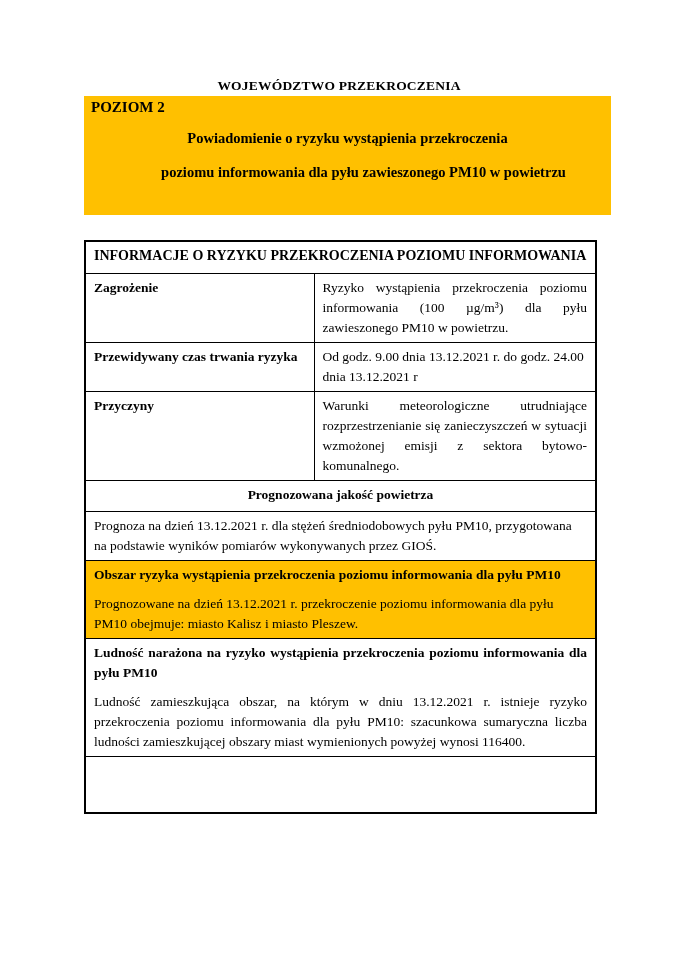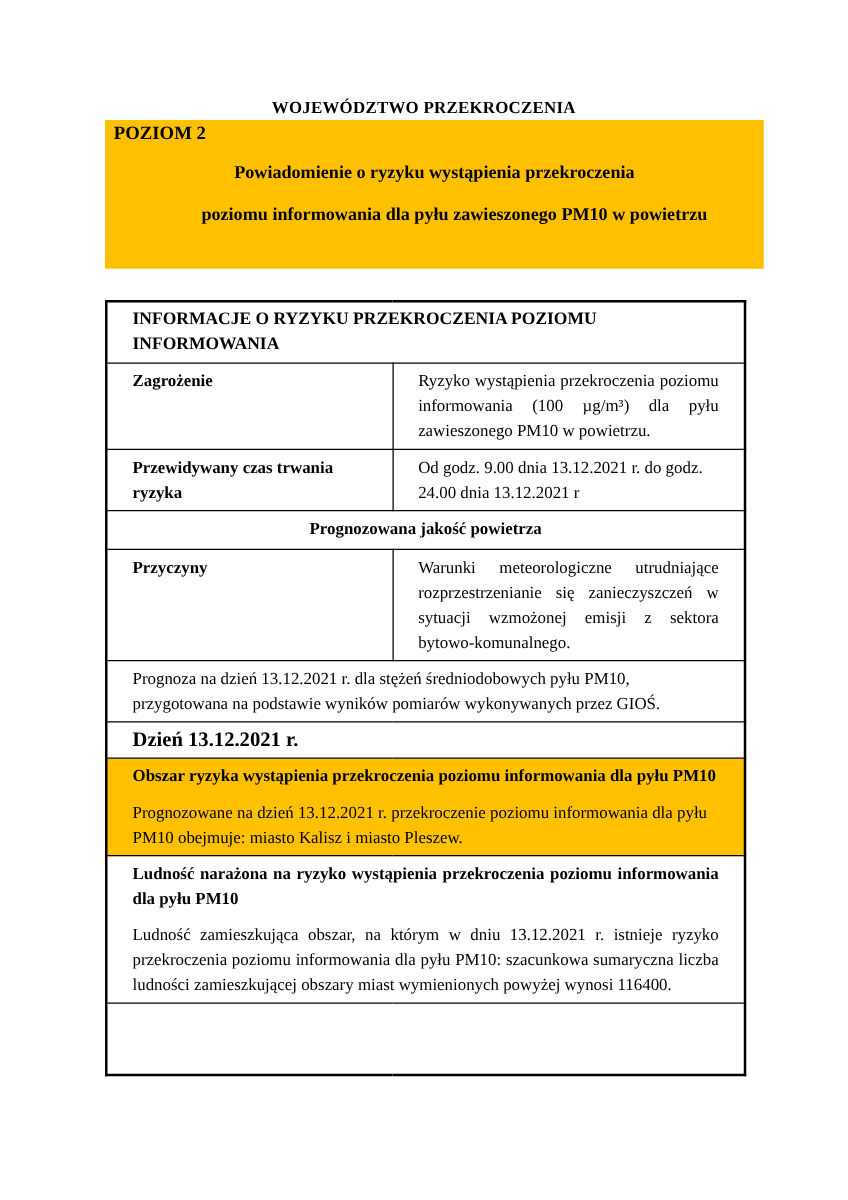--- a/index.html
+++ b/index.html
@@ -52,21 +52,21 @@
     top: 240px;
     width: 513px;
     border-collapse: collapse;
     table-layout: fixed;
     border: 2px solid #000000;
     font-size: 13.5px;
   }
   table.info-table td {
     border: 1px solid #000000;
     vertical-align: top;
-    padding: 4px 20px;
+    padding: 4px 8px;
     line-height: 20px;
   }
   td.thead {
     font-weight: 700;
     font-size: 14px;
     padding: 6px 10px 12px;
   }
   td.lbl {
     font-weight: 700;
     vertical-align: middle;
@@ -128,35 +128,32 @@
         <td class="val just h68">Ryzyko wystąpienia przekroczenia poziomu informowania (100 µg/m³) dla pyłu zawieszonego PM10 w powietrzu.</td>
       </tr>
 
 
       <tr>
         <td class="lbl h49">Przewidywany czas trwania ryzyka</td>
         <td class="val h49">Od godz. 9.00 dnia 13.12.2021 r. do godz. 24.00 dnia 13.12.2021 r</td>
       </tr>
 
       <tr>
-        <td colspan="2" class="center-b h31">Prognozowana jakość powietrza</td>
+        <td class="lbl h85">Przyczyny</td>
+        <td class="val just h85">Warunki meteorologiczne utrudniające rozprzestrzenianie się zanieczyszczeń w sytuacji wzmożonej emisji z sektora bytowo-komunalnego.</td>
       </tr>
 
       <tr>
-        <td class="lbl h85">Przyczyny</td>
-        <td class="val just h85">Warunki meteorologiczne utrudniające rozprzestrzenianie się zanieczyszczeń w sytuacji wzmożonej emisji z sektora bytowo-komunalnego.</td>
+        <td colspan="2" class="center-b h31">Prognozowana jakość powietrza</td>
       </tr>
 
       <tr>
         <td colspan="2" class="h48">Prognoza na dzień 13.12.2021 r. dla stężeń średniodobowych pyłu PM10, przygotowana na podstawie wyników pomiarów wykonywanych przez GIOŚ.</td>
       </tr>
 
-      <tr>
-        <td colspan="2" class="day h28">Dzień 13.12.2021 r.</td>
-      </tr>
 
       <tr>
         <td colspan="2" class="orange h71">
           <p class="b">Obszar ryzyka wystąpienia przekroczenia poziomu informowania dla pyłu PM10</p>
           <p>Prognozowane na dzień 13.12.2021 r. przekroczenie poziomu informowania dla pyłu PM10 obejmuje: miasto Kalisz i miasto Pleszew.</p>
         </td>
       </tr>
 
       <tr>
         <td colspan="2" class="h100">

